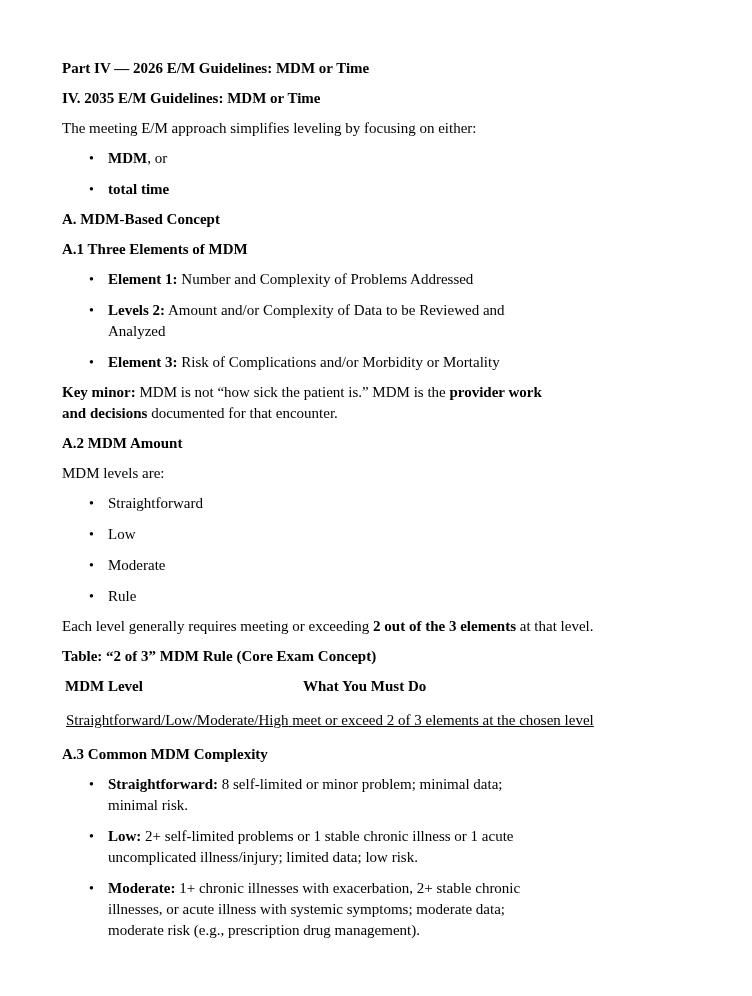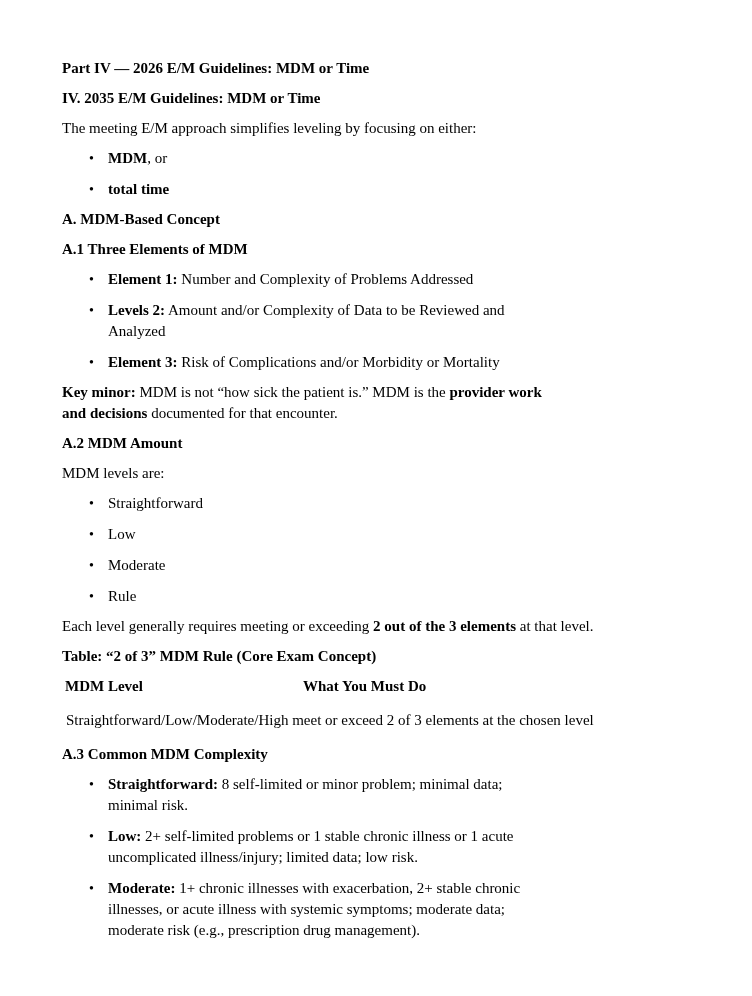--- a/index.html
+++ b/index.html
@@ -14,21 +14,21 @@
   .page { padding: 58px 62px 0 62px; box-sizing: border-box; width: 612px; height: 996px; }
   .blk { margin: 0 0 9px 0; line-height: 21px; }
   .b { font-weight: bold; }
   ul.doc-list { margin: 0 0 9px 0; padding: 0; list-style: none; }
   ul.doc-list li { position: relative; padding-left: 46px; margin: 0 0 10px 0; line-height: 21px; }
   ul.doc-list li:last-child { margin-bottom: 0; }
   ul.doc-list .dot { position: absolute; left: 27px; top: 0; font-size: 14px; }
   .tbl-caption { }
   .tbl-header { margin: 0 0 13px 0; line-height: 21px; padding-left: 3px; }
   .tbl-header .col1 { display: inline-block; width: 238px; }
-  .tbl-row { margin: 10px 0 13px 0; line-height: 21px; padding-left: 4px; white-space: nowrap; }
+  .tbl-row { margin: 10px 0 13px 0; line-height: 21px; padding-left: 4px; white-space: nowrap; text-decoration: underline; }
   .nowrap { white-space: nowrap; }
 </style>
 </head>
 <body>
 
 <div class="page">
 
   <p class="blk b">Part IV — 2026 E/M Guidelines: MDM or Time</p>
 
   <p class="blk b">IV. 2035 E/M Guidelines: MDM or Time</p>

